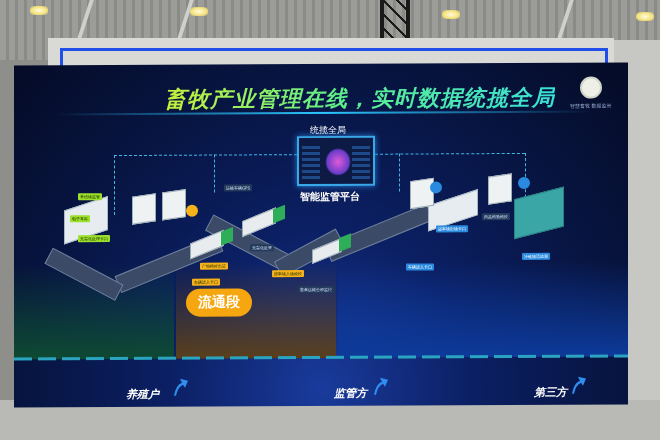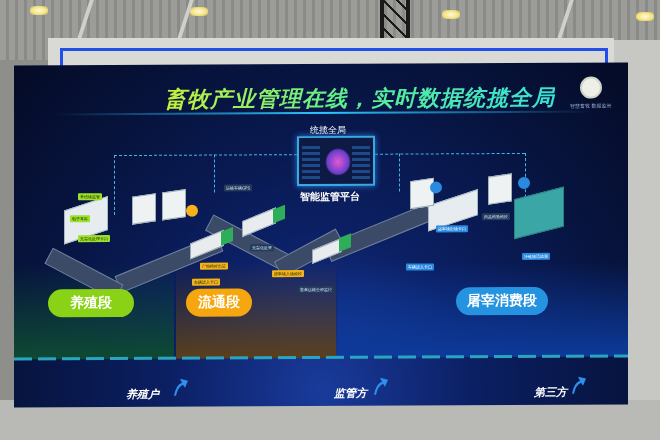--- a/index.html
+++ b/index.html
@@ -125,23 +125,21 @@
   <div class="pc" style="left:396px;top:116px"></div>
   <div class="pc" style="left:474px;top:112px"></div>
   <div class="bld" style="left:500px;top:130px;width:50px;height:40px;background:#3aa6a6;border-color:#2a7f7f;transform:skewY(-14deg)"></div>
   <div class="bubble" style="left:416px;top:118px;background:#2a8ae0"></div>
   <div class="bubble" style="left:504px;top:114px;background:#2a8ae0"></div>
   <div class="tag b" style="left:422px;top:162px">屠宰场出场卡口</div>
   <div class="tag d" style="left:468px;top:150px">肉品检验检疫</div>
   <div class="tag b" style="left:392px;top:200px">车辆进入卡口</div>
   <div class="tag b" style="left:508px;top:190px">冷链物流追溯</div>
 
-  <div class="pill green">养殖段</div>
   <div class="pill orange">流通段</div>
-  <div class="pill cons">屠宰消费段</div>
   <div class="stripe"></div>
 
   <div class="role" style="left:112px;top:322px">养殖户</div>
   <svg class="arrow" style="left:158px;top:312px" viewBox="0 0 16 20">
       <path d="M2 19 Q4 8 10 6 L8 2 L16 4 L13 11 L11 8 Q6 10 4 19 Z" fill="#2f8ff0"></path>
     </svg>
   <div class="desc" style="left:16px;top:342px">存栏实时在线，管理可靠精准，疾病及时预警</div>
 
   <div class="role" style="left:320px;top:322px">监管方</div>
   <svg class="arrow" style="left:358px;top:312px" viewBox="0 0 16 20">

